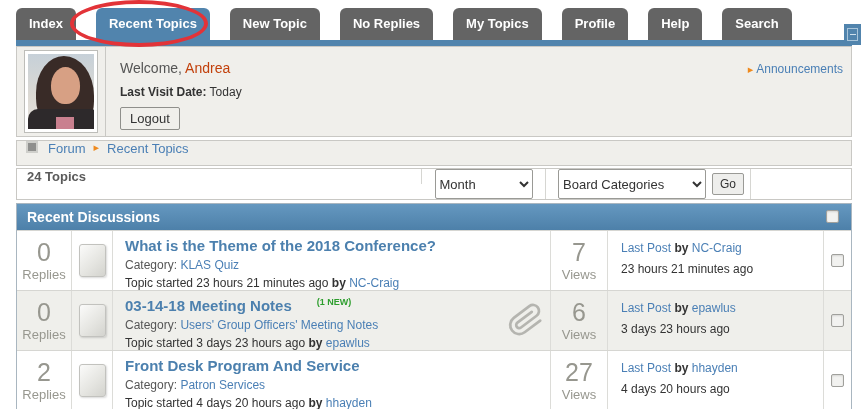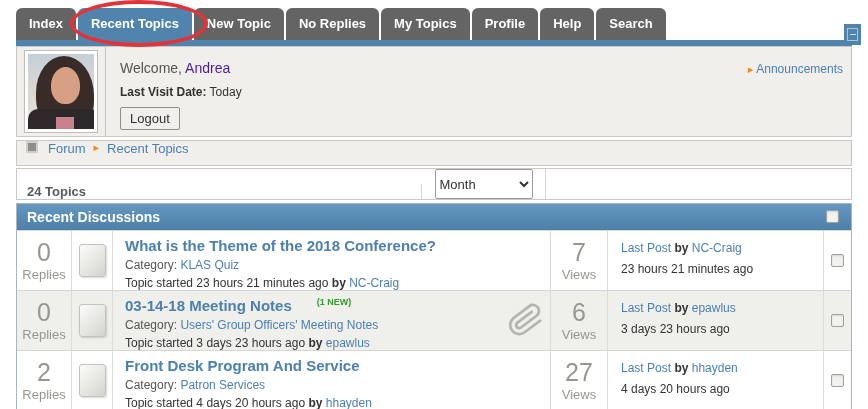--- a/index.html
+++ b/index.html
@@ -6,21 +6,21 @@
   html, body { width: 868px; height: 409px; }
   body {
     font-family: "Liberation Sans", sans-serif;
     background: #ffffff;
     position: relative;
     overflow: hidden;
   }
   .page { padding: 0 16px; position: relative; }
 
   
-  .tabbar { display: flex; gap: 2px; padding-top: 8px; position: relative; }
+  .tabbar { display: flex; gap: 20px; padding-top: 8px; position: relative; }
   .tab {
     background: #646464; color: #fff; font-size: 13px; font-weight: bold;
     height: 32px; line-height: 32px; padding: 0 13px;
     border-radius: 6px 6px 0 0; cursor: pointer; white-space: nowrap;
   }
   .tab.active { background: #5184ad; }
   .annotation-ellipse {
     position: absolute; left: 54px; top: 0px; width: 138px; height: 47px;
     border: 4px solid #e23338; border-radius: 50%; z-index: 6; pointer-events: none;
   }
@@ -52,21 +52,21 @@
   .avatar .hair { position: absolute; top: 2px; left: 8px; width: 58px; height: 76px;
     background: #392b27; border-radius: 48% 52% 40% 44%; }
   .avatar .face { position: absolute; top: 13px; left: 23px; width: 29px; height: 37px;
     background: #d7a084; border-radius: 50% 50% 46% 46%; }
   .avatar .jacket { position: absolute; bottom: -4px; left: 0px; width: 72px; height: 24px;
     background: #2d292b; border-radius: 10px 10px 0 0; }
   .avatar .shirt { position: absolute; bottom: 0px; left: 28px; width: 18px; height: 12px;
     background: #c9808f; }
   .welcome-text { padding: 13px 0 0 14px; }
   .welcome-line { font-size: 14px; color: #555; }
-  .welcome-line .username { color: #4c1d95; }
+  .welcome-line .username { color: #c2410c; }
   .lastvisit-line { font-size: 12px; color: #333; margin-top: 9px; }
   .lastvisit-line .label { font-weight: bold; }
   .logout-btn {
     margin-top: 8px; font-family: "Liberation Sans", sans-serif;
     font-size: 13px; color: #333; background: #f0efeb;
     border: 1px solid #8f8f8b; border-radius: 2px; padding: 3px 9px; cursor: pointer;
   }
   .announcements {
     position: absolute; top: 15px; right: 8px; font-size: 12px;
     color: #4a7fb5; text-decoration: none; cursor: pointer;
@@ -79,21 +79,21 @@
     height: 26px; display: flex; align-items: flex-start; padding: 0 9px; font-size: 13px;
   }
   .crumb-square { width: 12px; height: 12px; background: #8f8f8d;
     border: 2px solid #cfcfcb; margin-right: 10px; flex: none; }
   .crumb-link { color: #4a7fb5; text-decoration: none; cursor: pointer; }
   .crumb-arrow { color: #ef8a1d; margin: 0 8px; font-size: 11px; }
 
   
   .filter-bar {
     margin-top: 2px; border: 1px solid #c9c8c4; background: #ffffff;
-    height: 32px; display: flex; align-items: flex-end;
+    height: 32px; display: flex; align-items: flex-start;
   }
   .filter-cell { display: flex; align-items: center; }
   .fc-count { width: 405px; border-right: 1px solid #d6d6d2; padding-left: 10px;
     font-size: 13px; font-weight: bold; color: #5a5a5a; }
   .fc-period { width: 124px; border-right: 1px solid #d6d6d2; justify-content: center; }
   .fc-category { width: 205px; border-right: 1px solid #d6d6d2; padding-left: 12px; gap: 6px; }
   select {
     font-family: "Liberation Sans", sans-serif; font-size: 13px; color: #333;
     height: 30px; border: 1px solid #9a9a96; background: #fff; border-radius: 2px;
   }
@@ -207,20 +207,26 @@
     <a class="crumb-link">Recent Topics</a>
   </div>
 
   <div class="filter-bar">
     <div class="filter-cell fc-count">24 Topics</div>
     <div class="filter-cell fc-period">
       <select class="sel-period">
         <option>Month</option>
       </select>
     </div>
+    <div class="filter-cell fc-category">
+      <select class="sel-category">
+        <option>Board Categories</option>
+      </select>
+      <button class="go-btn">Go</button>
+    </div>
   </div>
 
   <div class="table">
     <div class="table-header">
       <span>Recent Discussions</span>
       <span class="checkbox"></span>
     </div>
 
     <div class="topic-row">
       <div class="cell cell-replies">

